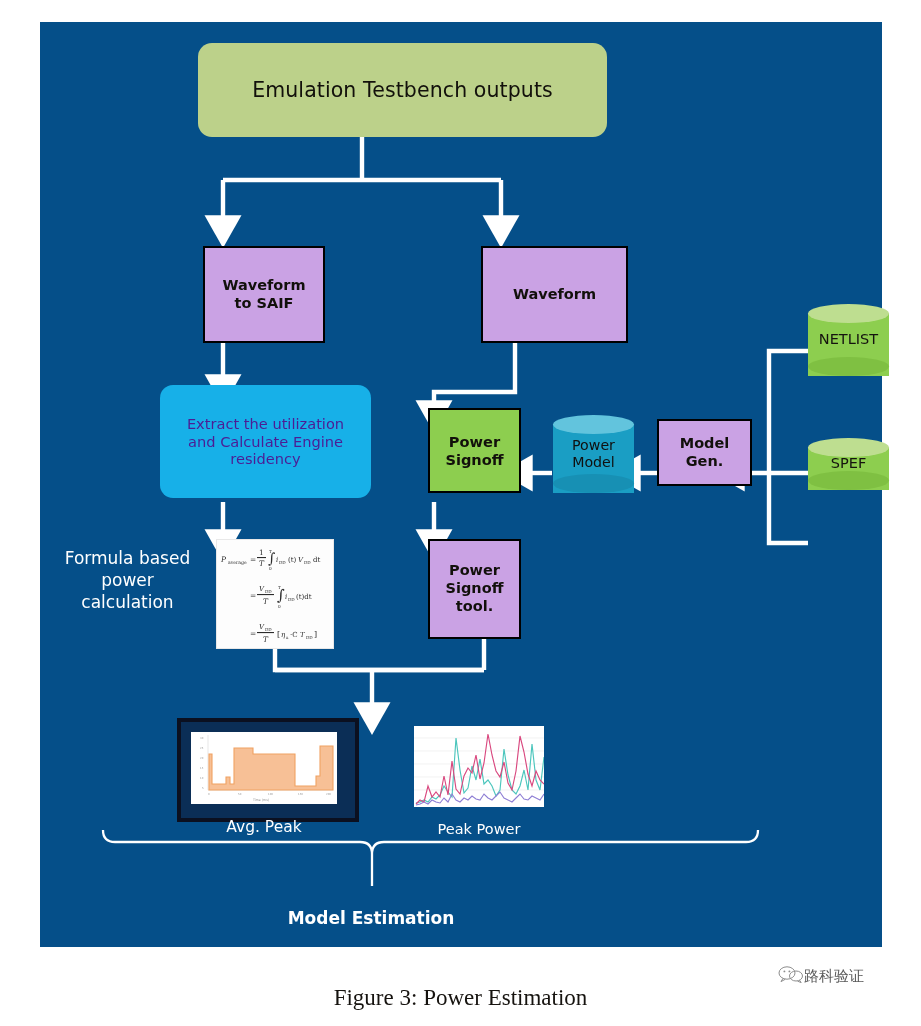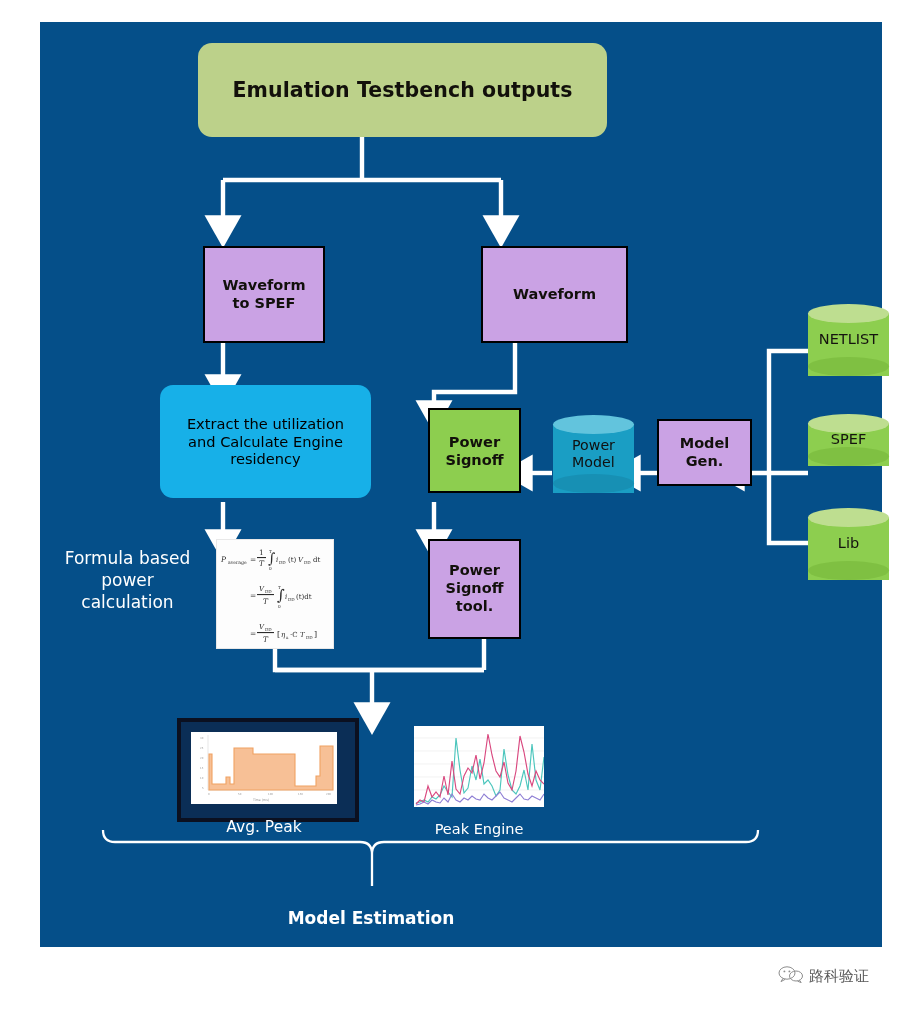--- a/index.html
+++ b/index.html
@@ -16,43 +16,43 @@
   
   .wires{position:absolute;left:40px;top:22px;width:842px;height:925px;
          pointer-events:none;}
 
   
   .node{position:absolute;box-sizing:border-box;display:flex;
         align-items:center;justify-content:center;text-align:center;
         color:#12100b;line-height:1.22;}
 
   .nd-topbox{background:#bcd18a;border-radius:14px;
-             font-size:20.5px;font-weight:700;letter-spacing:.1px;text-align:right;}
+             font-size:20.5px;font-weight:400;letter-spacing:.1px;text-align:right;}
 
   .nd-purple{background:#caa2e4;border:2.3px solid #000;
              font-size:14.5px;font-weight:700;}
 
   .nd-cyan{background:#17b0e8;border-radius:13px;
-           font-size:14.6px;font-weight:400;color:#000000;}
+           font-size:14.6px;font-weight:400;color:#4c1d95;}
 
   .nd-green{background:#8dce4f;border:2.3px solid #000;
             font-size:14.6px;font-weight:700;}
 
   .nd-formula{background:#fdfdfd;border:1px solid #e8e8e8;}
 
   
   .cyl{position:absolute;}
   .cyl .body{position:absolute;left:0;right:0;top:9px;bottom:0;}
   .cyl .top{position:absolute;left:0;right:0;top:0;height:19px;
             border-radius:50%/50%;}
   .cyl .bot{position:absolute;left:0;right:0;bottom:0;height:19px;
             border-radius:50%/50%;}
   .cyl .lbl{position:absolute;left:0;right:0;top:0;bottom:0;
             display:flex;align-items:center;justify-content:center;
-            text-align:left;color:#15130f;line-height:1.2;}
+            text-align:center;color:#15130f;line-height:1.2;}
 
   .cyl-green .body{background:#8dce4f;}
   .cyl-green .top{background:#bede90;}
   .cyl-green .bot{background:#7fc042;}
   .cyl-green .lbl{font-size:14.5px;font-weight:400;}
 
   .cyl-teal .body{background:#1a9ec4;}
   .cyl-teal .top{background:#62c4dd;}
   .cyl-teal .bot{background:#1790b4;}
   .cyl-teal .lbl{font-size:14.2px;font-weight:400;color:#101010;}
@@ -61,21 +61,21 @@
   .wtext{position:absolute;color:#ffffff;text-align:center;line-height:1.28;}
 
   
   .chartcard{position:absolute;background:#ffffff;}
   .chartframe{position:absolute;border:4px solid #0b1020;background:#0b2e56;}
 
   .caption{position:absolute;width:100%;text-align:center;
            font-family:"Liberation Serif","DejaVu Serif",serif;
            font-size:23px;color:#16130f;}
 
-  .wm{position:absolute;display:flex;align-items:center;gap:5px;
+  .wm{position:absolute;display:flex;align-items:center;
       color:#5a5a5a;font-size:15px;
       font-family:"DejaVu Sans","Liberation Sans",sans-serif;}
   .wm .bubble{display:inline-block;}
 </style>
 </head>
 <body>
 
 <div id="canvas">
 
   <div class="panel"></div>
@@ -126,21 +126,21 @@
 
   <div class="node nd-topbox" style="left:198px;top:43px;width:409px;height:94px;">
     <div>
       <div>Emulation Testbench outputs</div>
     </div>
   </div>
 
   <div class="node nd-purple" style="left:203px;top:246px;width:122px;height:97px;">
     <div>
       <div>Waveform</div>
-      <div>to SPEF</div>
+      <div>to SAIF</div>
     </div>
   </div>
 
   <div class="node nd-purple" style="left:481px;top:246px;width:147px;height:97px;">
     <div>Waveform</div>
   </div>
 
   <div class="node nd-cyan" style="left:160px;top:385px;width:211px;height:113px;">
     <div>
       <div>Extract the utilization</div>
@@ -175,33 +175,27 @@
     </div>
   </div>
 
   <div class="cyl cyl-green" style="left:808px;top:304px;width:81px;height:72px;">
     <div class="body"></div>
     <div class="bot"></div>
     <div class="top"></div>
     <div class="lbl">NETLIST</div>
   </div>
 
-  <div class="cyl cyl-green" style="left:808px;top:414px;width:81px;height:52px;">
+  <div class="cyl cyl-green" style="left:808px;top:438px;width:81px;height:52px;">
     <div class="body"></div>
     <div class="bot"></div>
     <div class="top"></div>
     <div class="lbl">SPEF</div>
   </div>
 
-  <div class="cyl cyl-green" style="left:808px;top:508px;width:81px;height:72px;">
-    <div class="body"></div>
-    <div class="bot"></div>
-    <div class="top"></div>
-    <div class="lbl">Lib</div>
-  </div>
 
   <div class="node nd-formula" style="left:216px;top:539px;width:118px;height:110px;">
     <svg width="114" height="106" viewBox="0 0 114 106">
       <g fill="#2b2b2b" font-family="DejaVu Serif, serif">
         <text x="3" y="21" font-size="7.4" font-style="italic">P</text>
         <text x="10" y="23" font-size="4.6">average</text>
         <text x="32" y="21" font-size="7.4">=</text>
         <text x="41" y="14" font-size="7.4">1</text>
         <rect x="39" y="16" width="9" height="1.1"></rect>
         <text x="41" y="25" font-size="7.4" font-style="italic">T</text>
@@ -303,24 +297,25 @@
                 82,45 86,51 90,36 94,57 98,64 102,45 106,10 110,26 114,48
                 118,60 122,45 126,54 130,58"></polyline>
       <polyline fill="none" stroke="#8e7ed4" stroke-width="1.1" points="2,79 6,78 10,76 14,78 18,74 22,76 26,77 30,72 34,76 38,68
                 42,74 46,76 50,72 54,74 58,70 62,73 66,74 70,68 74,72 78,74
                 82,70 86,66 90,72 94,74 98,76 102,72 106,68 110,73 114,74
                 118,70 122,72 126,74 130,68"></polyline>
     </svg>
   </div>
 
   <div class="wtext" style="left:184px;top:818px;width:160px;font-size:15.5px;">Avg. Peak</div>
-  <div class="wtext" style="left:404px;top:820px;width:150px;font-size:14.5px;">Peak Engine</div>
+  <div class="wtext" style="left:404px;top:820px;width:150px;font-size:14.5px;">Peak Power</div>
 
   <div class="wtext" style="left:251px;top:908px;width:240px;font-size:17px;font-weight:700;">Model Estimation</div>
 
+  <div class="caption" style="left:0;top:985px;">Figure 3: Power Estimation</div>
 
   <div class="wm" style="left:778px;top:965px;">
     <span class="bubble">
       <svg width="26" height="18" viewBox="0 0 26 18">
         <g fill="none" stroke="#8d8d8d" stroke-width="1">
           <ellipse cx="9" cy="8" rx="8" ry="6.2"></ellipse>
           <path d="M5,13.4 L3,16.6 L7.2,14.3"></path>
           <ellipse cx="18" cy="11" rx="6.5" ry="5"></ellipse>
           <path d="M21.5,15.2 L23.2,17.6 L19.6,16.2"></path>
         </g>

